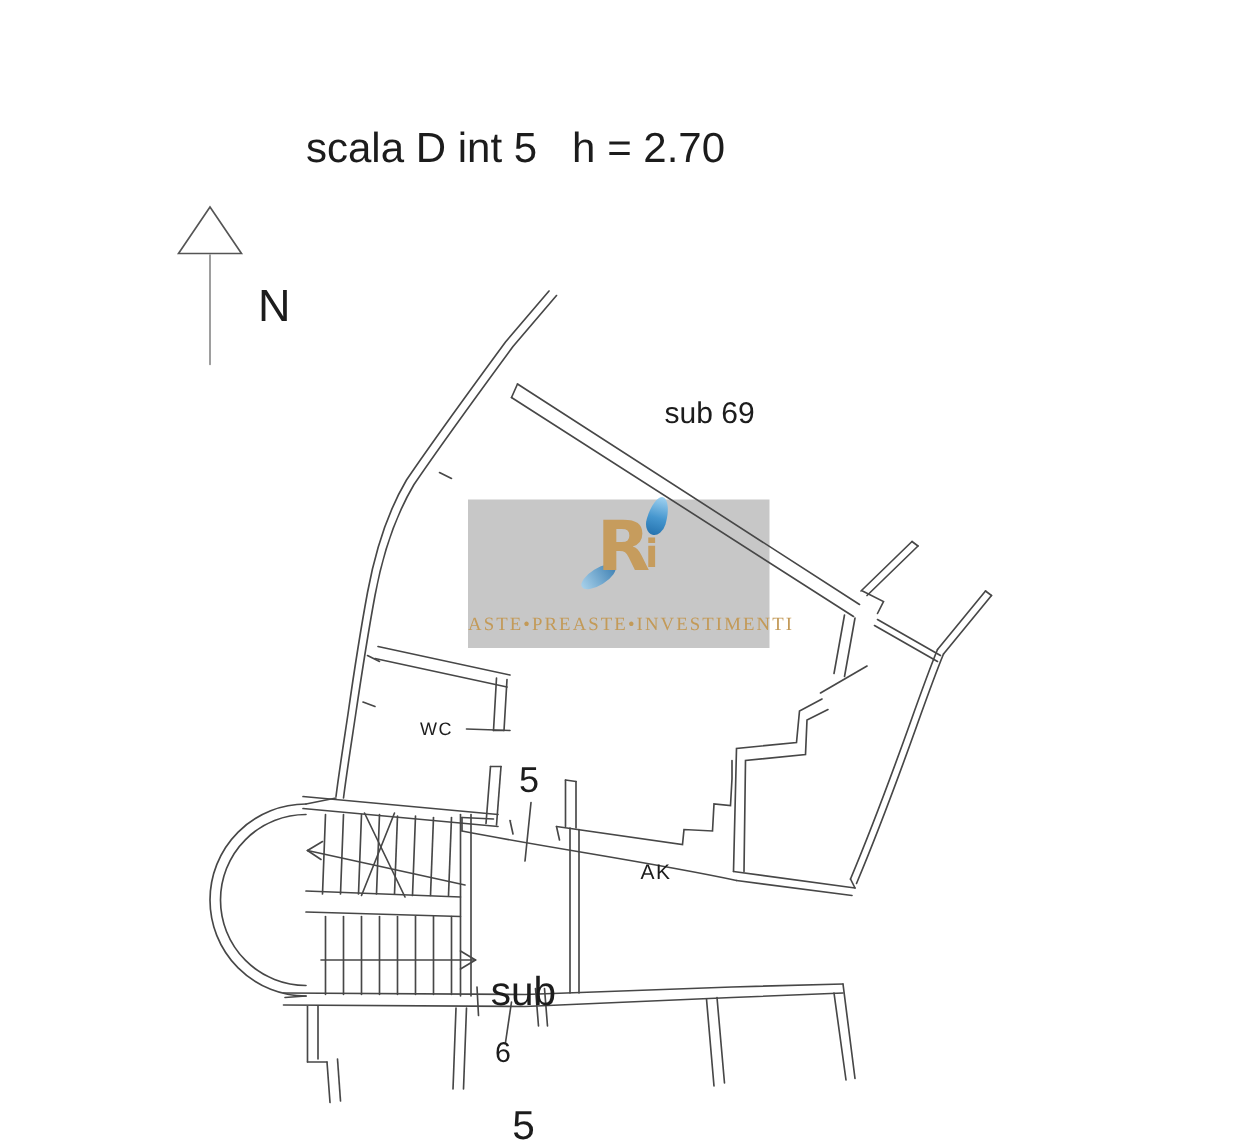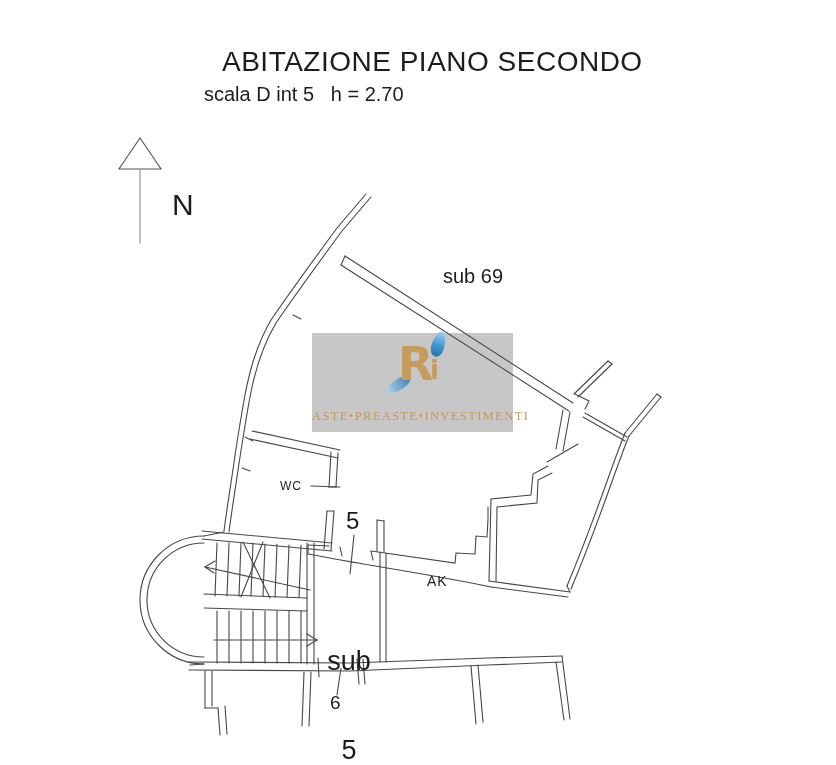--- a/index.html
+++ b/index.html
@@ -2,21 +2,21 @@
 <html><head>
 <meta charset="utf-8">
 <style>
   html,body{margin:0;padding:0;background:#fff;}
   #stage{
     position:relative;width:836px;height:765px;background:#ffffff;
     font-family:"Liberation Sans",sans-serif;color:#1c1c1c;overflow:hidden;
   }
   .lbl{position:absolute;white-space:pre;line-height:1.05;}
   #title{left:222px;top:47px;font-size:28px;letter-spacing:.5px;}
-  #subtitle{left:204px;top:84px;font-size:20px;}
+  #subtitle{left:204px;top:84px;font-size:28px;}
   #north-label{left:172px;top:189px;font-size:30px;}
   #lbl-sub69{left:443px;top:266px;font-size:20px;}
   #lbl-wc{left:280px;top:480px;font-size:12px;letter-spacing:1px;}
   #lbl-door5{left:346px;top:508px;font-size:24px;}
   #lbl-ak{left:427px;top:574px;font-size:14px;letter-spacing:1px;}
   #lbl-sub5{left:317px;top:588px;width:64px;text-align:center;font-size:27px;}
   #lbl-sub5 div{line-height:1.2;}
   #lbl-door6{left:330px;top:693px;font-size:19px;}
   #lbl-sub71{left:336px;top:719px;font-size:33px;}
   #watermark{
@@ -191,21 +191,20 @@
       <path d="M357,659 L359,684"></path>
         <path d="M363,659 L365,684"></path>
       <path d="M471,666 L476,724"></path>
         <path d="M478,665 L483,722"></path>
 
       <path d="M354,535 L350,574"></path>
       <path d="M341,668 L337,695"></path>
     </g>
   </svg>
 
-  <div class="lbl txt" id="title">ABITAZIONE PIANO SECONDO</div>
   <div class="lbl txt" id="subtitle">scala D int 5   h = 2.70</div>
   <div class="lbl txt" id="north-label">N</div>
   <div class="lbl txt" id="lbl-sub69">sub 69</div>
   <div class="lbl txt" id="lbl-wc">WC</div>
   <div class="lbl txt" id="lbl-door5">5</div>
   <div class="lbl txt" id="lbl-ak">AK</div>
   <div class="lbl txt" id="lbl-sub5">
     <div>sub</div>
     <div>5</div>
   </div>

